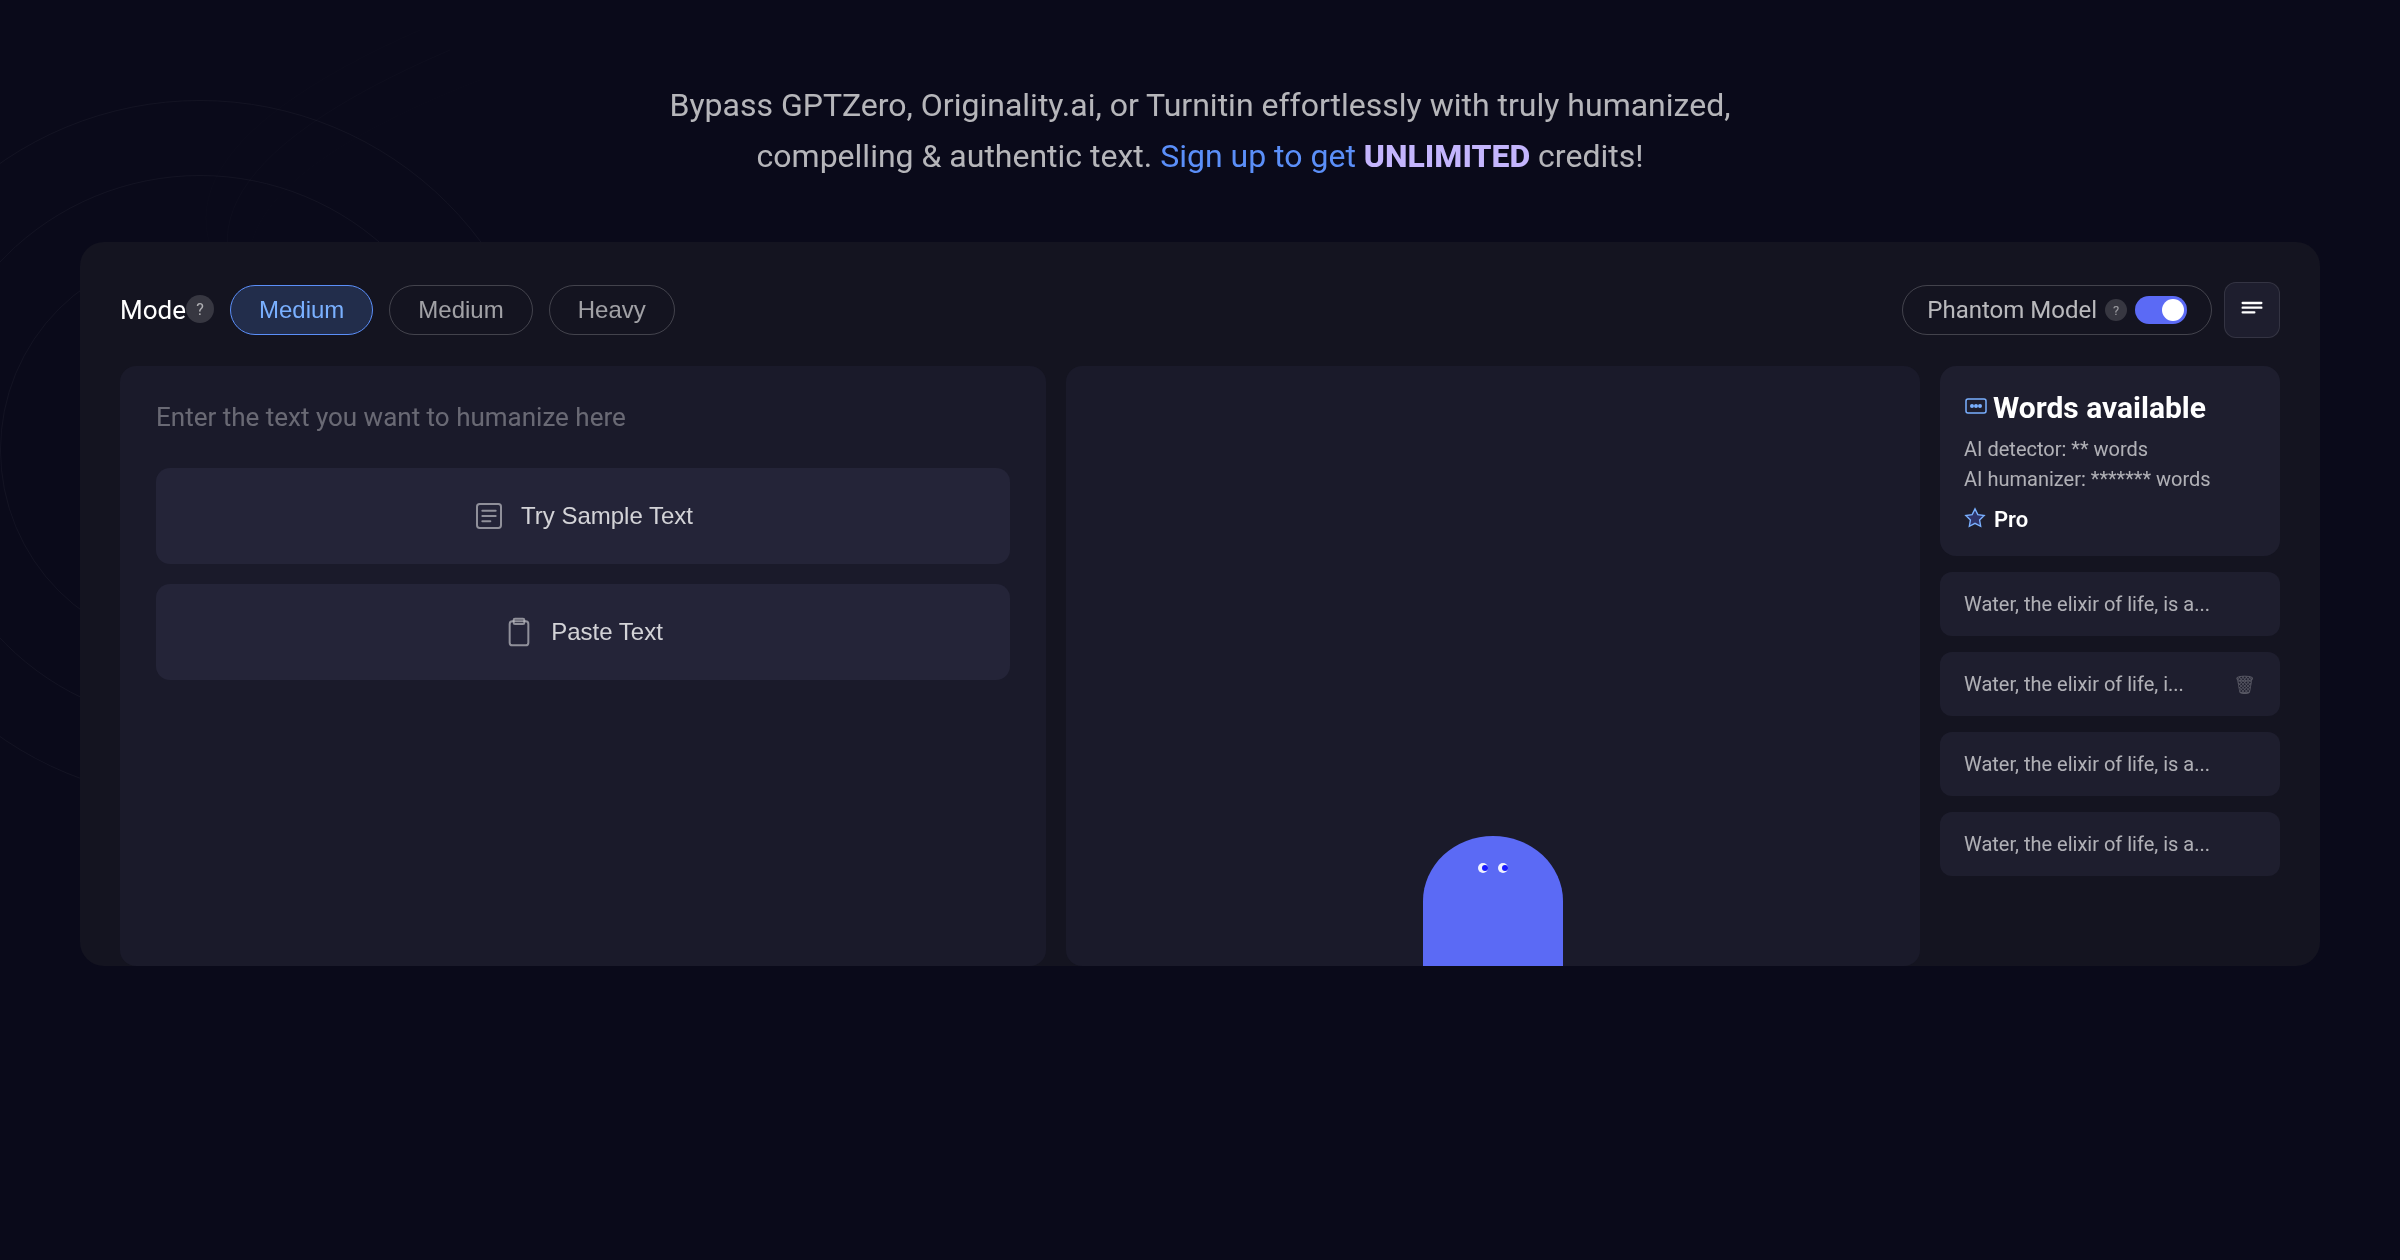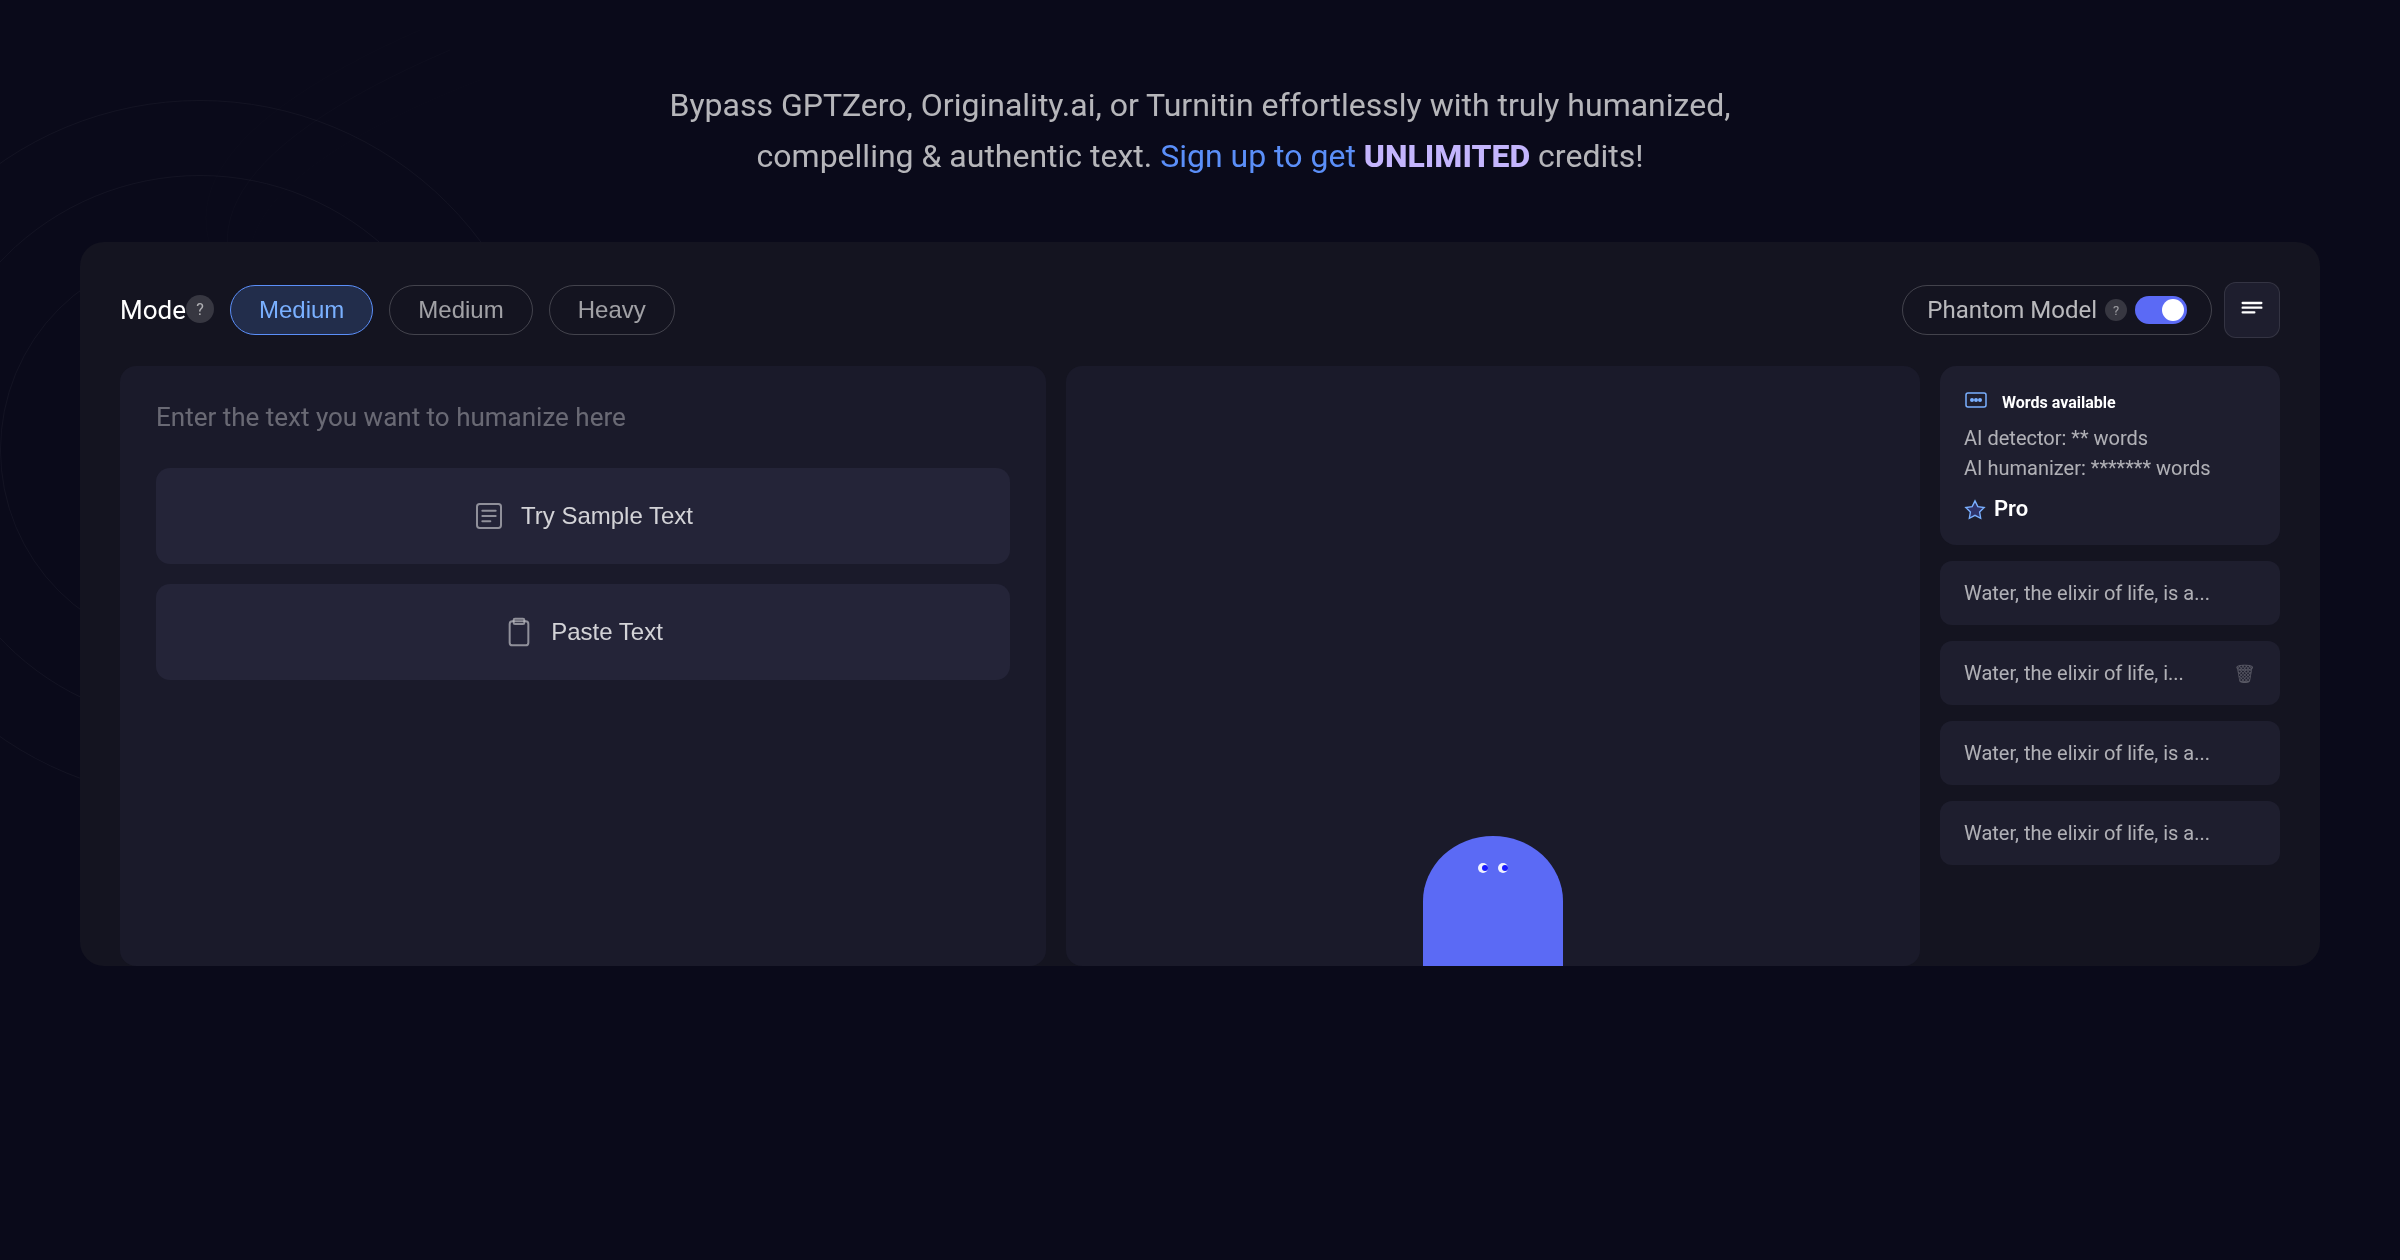--- a/index.html
+++ b/index.html
@@ -322,36 +322,36 @@
     
     .words-card {
       background: #1e1e2e;
       border-radius: 16px;
       padding: 24px;
     }
 
     .words-card-title {
       display: flex;
       align-items: center;
-      gap: 14px;
-      font-size: 16px;
+      gap: 5px;
+      font-size: 30px;
       font-weight: 700;
       color: #ffffff;
       margin-bottom: 12px;
     }
 
     .words-card-row {
       font-size: 20px;
       color: rgba(255,255,255,0.65);
       margin-bottom: 6px;
     }
 
     .pro-badge {
       display: flex;
-      align-items: flex-end;
+      align-items: flex-start;
       gap: 8px;
       margin-top: 16px;
       font-size: 22px;
       font-weight: 600;
       color: #ffffff;
     }
 
     
     .history-item {
       background: #1e1e2e;

